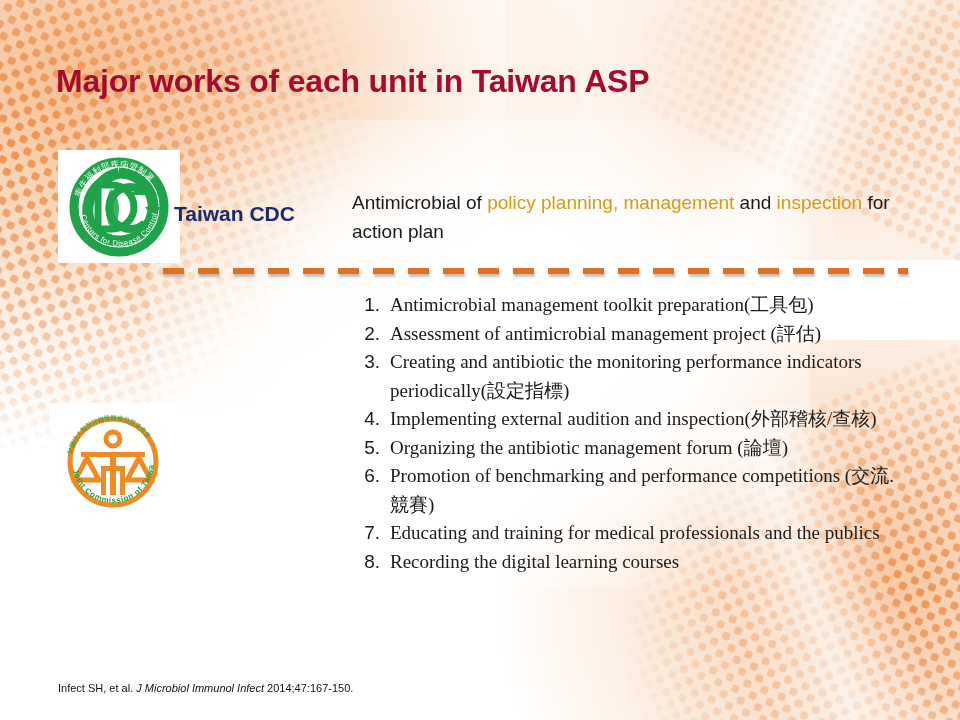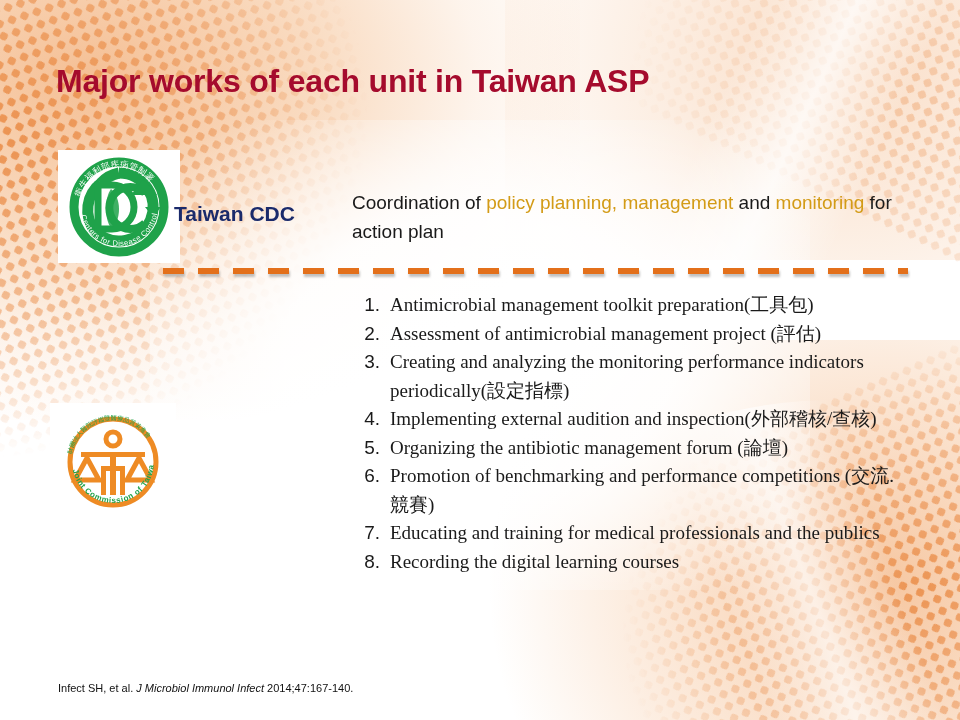--- a/index.html
+++ b/index.html
@@ -266,21 +266,21 @@
       </text>
       <text font-size="7.6" fill="#ffffff" font-family="Liberation Sans, sans-serif" letter-spacing="0.5">
         <textPath href="#cdc-arc-bot" startOffset="7%">Centers for Disease Control</textPath>
       </text>
     </svg>
   </div>
 
   <div class="unit-label" id="cdc-label">Taiwan CDC</div>
 
   <div id="cdc-desc">
-    <span>Coordination of </span><span class="hl">policy planning</span><span class="hl">, </span><span class="hl">management</span><span> and </span><span class="hl">monitoring</span><span> for action plan</span>
+    <span>Antimicrobial of </span><span class="hl">policy planning</span><span class="hl">, </span><span class="hl">management</span><span> and </span><span class="hl">inspection</span><span> for action plan</span>
   </div>
 
   <div id="divider"></div>
 
   <div class="logo-box" id="jct-logo-box">
     <svg width="112" height="108" viewBox="0 0 112 108">
       <circle cx="56" cy="54" r="43" fill="none" stroke="#EE8B24" stroke-width="5"></circle>
 
       <circle cx="56" cy="31" r="7" fill="none" stroke="#EE8B24" stroke-width="5"></circle>
 
@@ -305,27 +305,27 @@
       <text font-size="8" fill="#1FA24A" font-weight="bold" font-family="Liberation Sans, sans-serif" letter-spacing="0.6">
         <textPath href="#jct-arc-bot" startOffset="6%">Joint Commission of Taiwan</textPath>
       </text>
     </svg>
   </div>
 
 
   <ul id="task-list">
     <li><span class="num">1.</span><span class="cjk">Antimicrobial management toolkit preparation(工具包)</span></li>
     <li><span class="num">2.</span><span class="cjk">Assessment of antimicrobial management project (評估)</span></li>
-    <li><span class="num">3.</span><span class="cjk">Creating and analyzing the monitoring performance indicators periodically(設定指標)</span></li>
+    <li><span class="num">3.</span><span class="cjk">Creating and antibiotic the monitoring performance indicators periodically(設定指標)</span></li>
     <li><span class="num">4.</span><span class="cjk">Implementing external audition and inspection(外部稽核/查核)</span></li>
     <li><span class="num">5.</span><span class="cjk">Organizing the antibiotic management forum (論壇)</span></li>
     <li><span class="num">6.</span><span class="cjk">Promotion of benchmarking and performance competitions (交流. 競賽)</span></li>
     <li><span class="num">7.</span><span class="cjk">Educating and training for medical professionals and the publics</span></li>
     <li><span class="num">8.</span><span class="cjk">Recording the digital learning courses</span></li>
   </ul>
 
   <div id="citation">
     <span>Infect SH, et al.</span>
     <i>J Microbiol Immunol Infect</i>
-    <span>2014;47:167-140.</span>
+    <span>2014;47:167-150.</span>
   </div>
 
 </div>
 
 </body></html>

